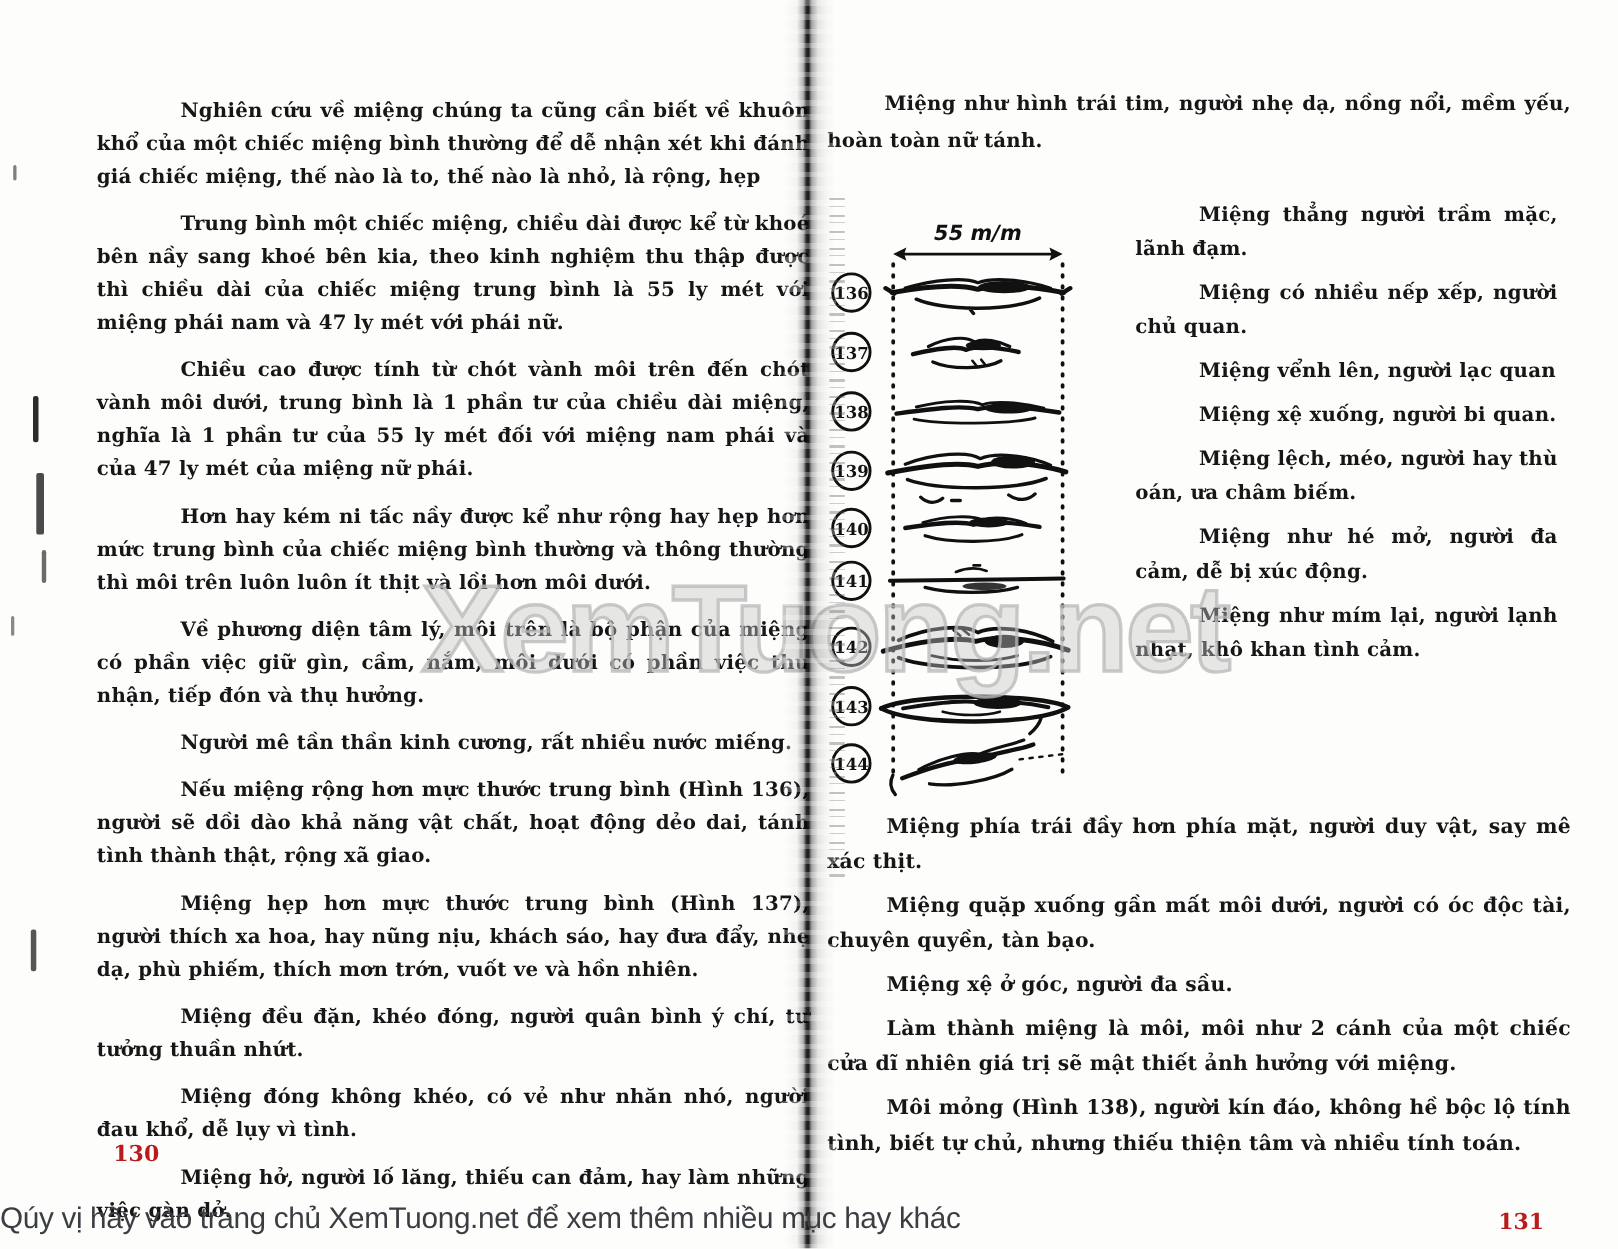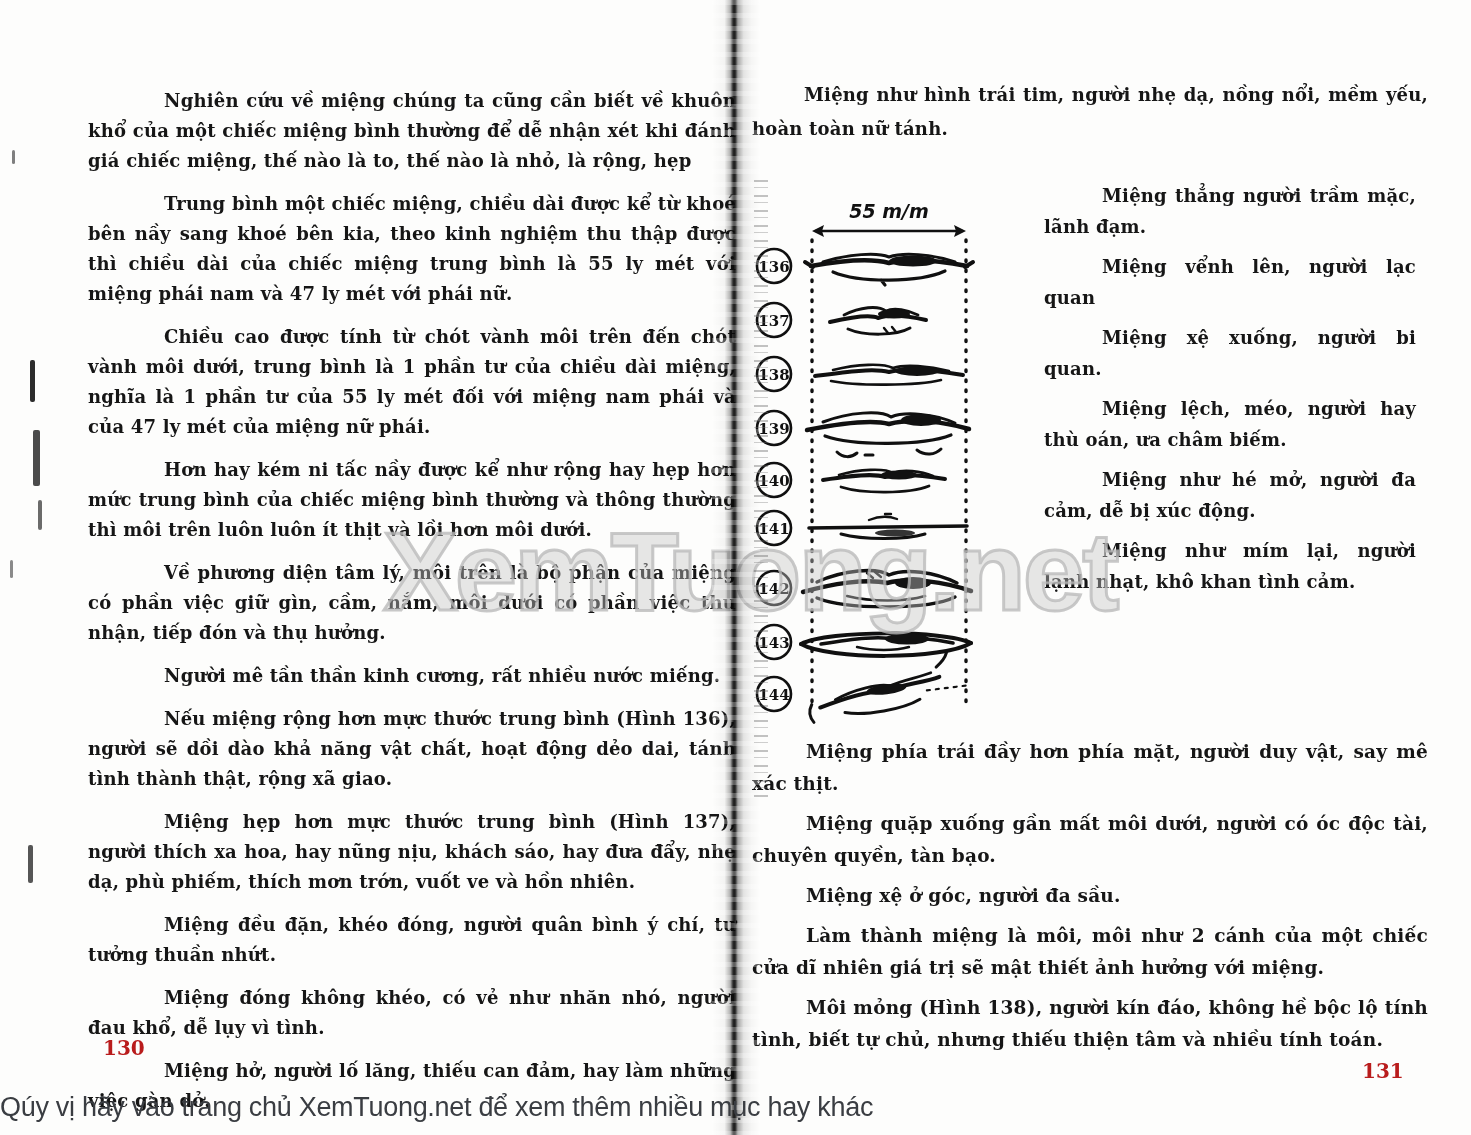--- a/index.html
+++ b/index.html
@@ -11,31 +11,31 @@
   
   .page-left{position:absolute;left:88px;top:86px;width:648px;z-index:1;}
   .page-left p{
     margin:0 0 13px 0;
     font:700 18px/30px "DejaVu Serif", serif;
     color:#161616;text-align:justify;text-indent:76px;
     letter-spacing:.2px;
   }
   .pagenum{position:absolute;font:700 20px/20px "DejaVu Serif", serif;color:#b91c1c;z-index:1;}
   #pn-left{left:103px;top:1038px;}
-  #pn-right{left:1362px;top:1061px;}
+  #pn-right{left:1362px;top:1100px;}
   
   .right-intro{position:absolute;left:752px;top:78px;width:676px;z-index:1;}
   .right-intro p{
     margin:0 0 4px 0;
     font:700 18px/34px "DejaVu Serif", serif;
     color:#161616;text-align:justify;text-indent:52px;letter-spacing:.2px;
   }
   .side-col{position:absolute;left:1032px;top:180px;width:384px;z-index:1;}
   .side-col p{
-    margin:0 0 9px 12px;
+    margin:0 0 9px 0;
     font:700 18px/31px "DejaVu Serif", serif;
     color:#161616;text-align:justify;text-indent:58px;letter-spacing:.2px;
   }
   .bottom-right{position:absolute;left:752px;top:736px;width:676px;z-index:1;}
   .bottom-right p{
     margin:0 0 8px 0;
     font:700 18.5px/32px "DejaVu Serif", serif;
     color:#161616;text-align:justify;text-indent:54px;letter-spacing:.2px;
   }
   
@@ -217,20 +217,21 @@
         <path class="m" stroke-width="3" d="M-70,2 C-74,8 -74,14 -70,20"></path>
         <path class="m" stroke-width="2.2" stroke-dasharray="3 6" d="M46,2 H86"></path>
         <path class="m" stroke-width="3" d="M58,-20 C64,-24 68,-28 70,-33"></path>
       </g>
     </g>
   </svg>
 </div>
 
 <div class="side-col">
   <p>Miệng thẳng người trầm mặc, lãnh đạm.</p>
+  <p>Miệng có nhiều nếp xếp, người chủ quan.</p>
   <p>Miệng vểnh lên, người lạc quan</p>
   <p>Miệng xệ xuống, người bi quan.</p>
   <p>Miệng lệch, méo, người hay thù oán, ưa châm biếm.</p>
   <p>Miệng như hé mở, người đa cảm, dễ bị xúc động.</p>
   <p>Miệng như mím lại, người lạnh nhạt, khô khan tình cảm.</p>
 </div>
 
 <div class="bottom-right">
   <p>Miệng phía trái đầy hơn phía mặt, người duy vật, say mê xác thịt.</p>
   <p>Miệng quặp xuống gần mất môi dưới, người có óc độc tài, chuyên quyền, tàn bạo.</p>

